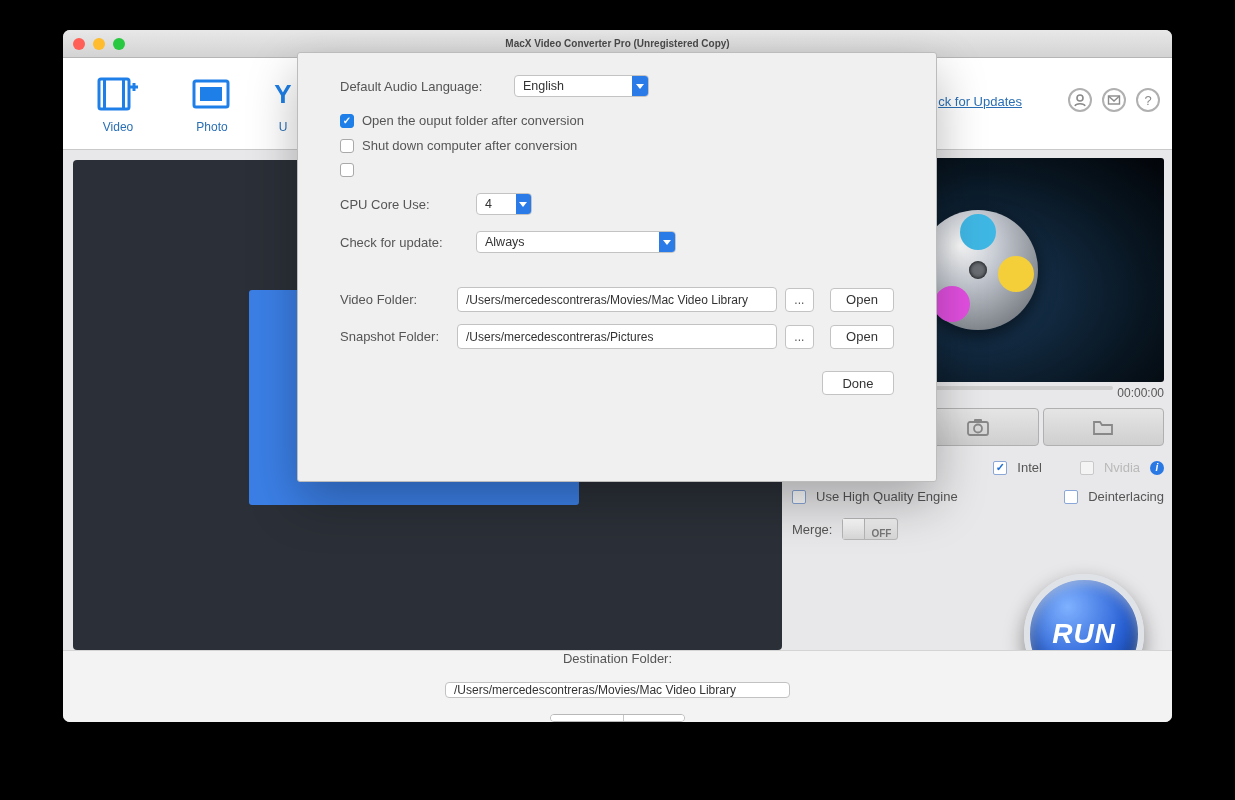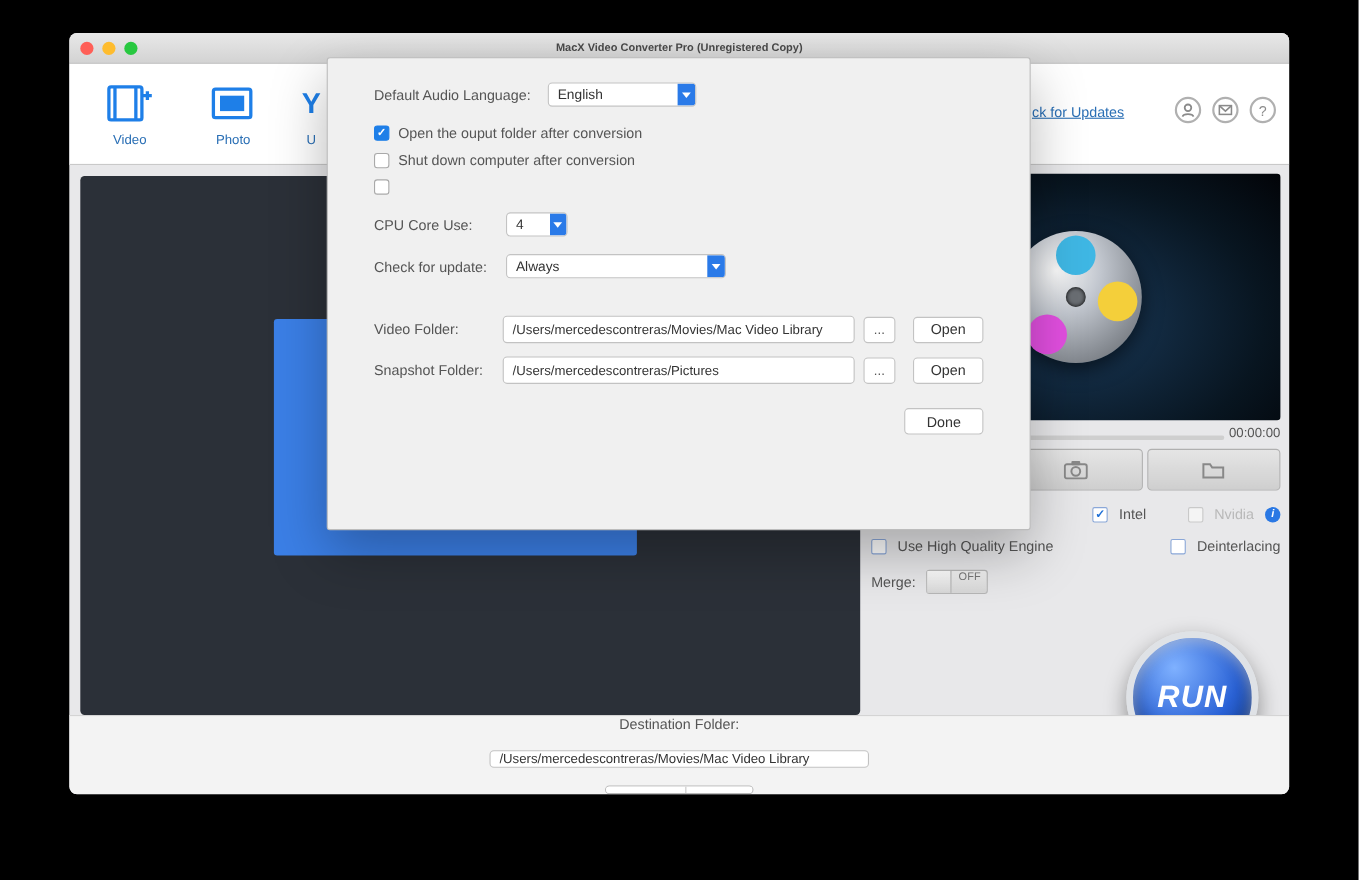--- a/index.html
+++ b/index.html
@@ -32,35 +32,35 @@
 .side { width: 390px; padding: 8px 8px 0 10px; display: flex; flex-direction: column; }
 .preview { height: 224px; background: radial-gradient(ellipse at 50% 60%, #1a3a5a 0%, #081520 65%, #020408 100%); border-radius: 3px; margin-bottom: 4px; position: relative; display: flex; align-items: center; justify-content: center; }
 .reel { position: relative; width: 120px; height: 120px; }
 .reel-disc { position: absolute; inset: 0; border-radius: 50%; background: radial-gradient(circle at 35% 30%, #fafafa 0%, #c2c7cf 35%, #8a8f96 70%, #5c6065 100%); box-shadow: 0 6px 18px rgba(0,0,0,.6); }
 .reel-h { position: absolute; width: 36px; height: 36px; border-radius: 50%; }
 .reel-h.a { background: #3fb7e4; left: 42px; top: 4px; }
 .reel-h.b { background: #f4cf3a; right: 4px; top: 46px; }
 .reel-h.c { background: #e24fe0; left: 16px; bottom: 8px; }
 .reel-c { position: absolute; left: 50%; top: 50%; width: 18px; height: 18px; margin: -9px 0 0 -9px; border-radius: 50%; background: #6a6e73; box-shadow: inset 0 0 4px #000; }
 
-.timeline { display: flex; align-items: flex-end; gap: 4px; font-size: 12px; color: #555; }
+.timeline { display: flex; align-items: flex-start; gap: 4px; font-size: 12px; color: #555; }
 .tline { flex: 1; height: 4px; background: #cfcfcf; border-radius: 2px; position: relative; }
 .thead { position: absolute; left: -3px; top: -5px; width: 0; height: 0; border-left: 6px solid transparent; border-right: 6px solid transparent; border-top: 10px solid #a0a0a0; }
 
 .side-btns { display: flex; gap: 4px; margin-top: 8px; }
 .side-btns .sbtn { flex: 1; height: 38px; background: linear-gradient(#e5e5e5,#cfcfcf); border: 1px solid #b0b0b0; border-radius: 4px; display: flex; align-items: center; justify-content: center; color: #888; font-size: 20px; cursor: pointer; }
 
 .opts { padding-top: 14px; display: flex; flex-direction: column; gap: 14px; font-size: 13px; color: #555; }
 .row { display: flex; align-items: center; gap: 10px; }
 .chip { width: 14px; height: 14px; background: #5a5d61; border-radius: 1px; }
 .bluebox { width: 14px; height: 14px; border: 1px solid #8aa7d8; background: #fff; border-radius: 2px; display: inline-flex; align-items: center; justify-content: center; }
 .bluebox.ck::after { content: "✓"; color: #1e6fd6; font-size: 11px; font-weight: 700; }
 .graybox { width: 14px; height: 14px; border: 1px solid #c9c9c9; background: #f4f4f4; border-radius: 2px; }
 .info-i { width: 14px; height: 14px; border-radius: 50%; background: #2a78e4; color: #fff; font-size: 10px; display: inline-flex; align-items: center; justify-content: center; font-style: italic; font-weight: 700; }
-.toggle { width: 56px; height: 22px; background: linear-gradient(#f2f2f2,#d7d7d7); border: 1px solid #b6b6b6; border-radius: 3px; display: flex; align-items: flex-start; font-size: 10px; font-weight: 400; color: #777; }
+.toggle { width: 56px; height: 22px; background: linear-gradient(#f2f2f2,#d7d7d7); border: 1px solid #b6b6b6; border-radius: 3px; display: flex; align-items: flex-end; font-size: 10px; font-weight: 700; color: #777; }
 .toggle .knob { width: 22px; height: 20px; background: linear-gradient(#fff,#d8d8d8); border-right: 1px solid #b6b6b6; }
 .toggle .off { flex: 1; text-align: center; }
 
 
 .run { position: absolute; right: 28px; bottom: 28px; width: 120px; height: 120px; border-radius: 50%; background: radial-gradient(circle at 35% 25%, #7fb1ff 0%, #2a62d6 55%, #0d3a8f 100%); box-shadow: 0 8px 20px rgba(0,0,0,.4), inset 0 4px 12px rgba(255,255,255,.45), inset 0 -6px 18px rgba(0,0,0,.45); display: flex; align-items: center; justify-content: center; color: #fff; font-size: 28px; font-weight: 800; font-style: italic; letter-spacing: 1px; cursor: pointer; border: 6px solid #dfe2e6; }
 
 
 .bottom { position: absolute; left: 0; right: 0; bottom: 0; height: 72px; background: #f3f3f3; border-top: 1px solid #d4d4d4; display: flex; align-items: center; padding: 0 24px; font-size: 13px; color: #555; gap: 16px; flex-direction: column; }
 .text-in { height: 25px; background: #fff; border: 1px solid #c2c2c2; border-radius: 4px; padding: 0 8px; font-size: 12px; color: #333; }
 .seg { display: inline-flex; border: 1px solid #b8b8b8; border-radius: 5px; overflow: hidden; background: #fff; }
@@ -68,21 +68,21 @@
 .seg button + button { border-left: 1px solid #c7c7c7; }
 
 
 .sheet { position: absolute; left: 234px; top: 22px; width: 640px; height: 430px; background: #f0f0f0; border: 1px solid #bcbcbc; border-radius: 3px; box-shadow: 0 20px 50px rgba(0,0,0,.28); padding: 22px 42px 14px; font-size: 13px; color: #555; }
 .srow { display: flex; align-items: center; margin-bottom: 16px; gap: 8px; }
 .srow.tight { margin-bottom: 10px; }
 .lbl { width: 112px; text-align: left; }
 .sheet .chk { width: 14px; height: 14px; border: 1px solid #a9a9a9; background: #fff; border-radius: 3px; display: inline-flex; align-items: center; justify-content: center; flex-shrink: 0; }
 .sheet .chk.blue { background: #1e7fe8; border-color: #1e7fe8; }
 .sheet .chk.blue::after { content: "✓"; color: #fff; font-size: 10px; font-weight: 700; }
-.sel { display: inline-flex; align-items: center; background: #fff; border: 1px solid #c3c3c3; border-radius: 4px; height: 22px; overflow: hidden; }
+.sel { display: inline-flex; align-items: center; background: #fff; border: 1px solid #c3c3c3; border-radius: 4px; height: 22px; overflow: hidden; margin-left: 16px; }
 .sel span { padding: 0 8px; font-size: 12.5px; color: #333; }
 .sel .arr { width: 16px; height: 100%; background: #2a7ae8; display: flex; align-items: center; justify-content: center; }
 .sel .arr::after { content: ""; width: 0; height: 0; border-left: 4px solid transparent; border-right: 4px solid transparent; border-top: 5px solid #fff; }
 .dots-btn { width: 30px; height: 24px; border: 1px solid #c3c3c3; border-radius: 4px; background: #fff; display: flex; align-items: center; justify-content: center; font-size: 12px; color: #555; cursor: pointer; }
 .mac-btn { min-width: 64px; height: 24px; border: 1px solid #c3c3c3; border-radius: 4px; background: #fff; font-size: 13px; color: #333; cursor: pointer; padding: 0 14px; }
 .done-row { display: flex; justify-content: flex-end; margin-top: 22px; }
 .pathrow { margin-bottom: 12px; }
 </style>
 </head>
 <body>

